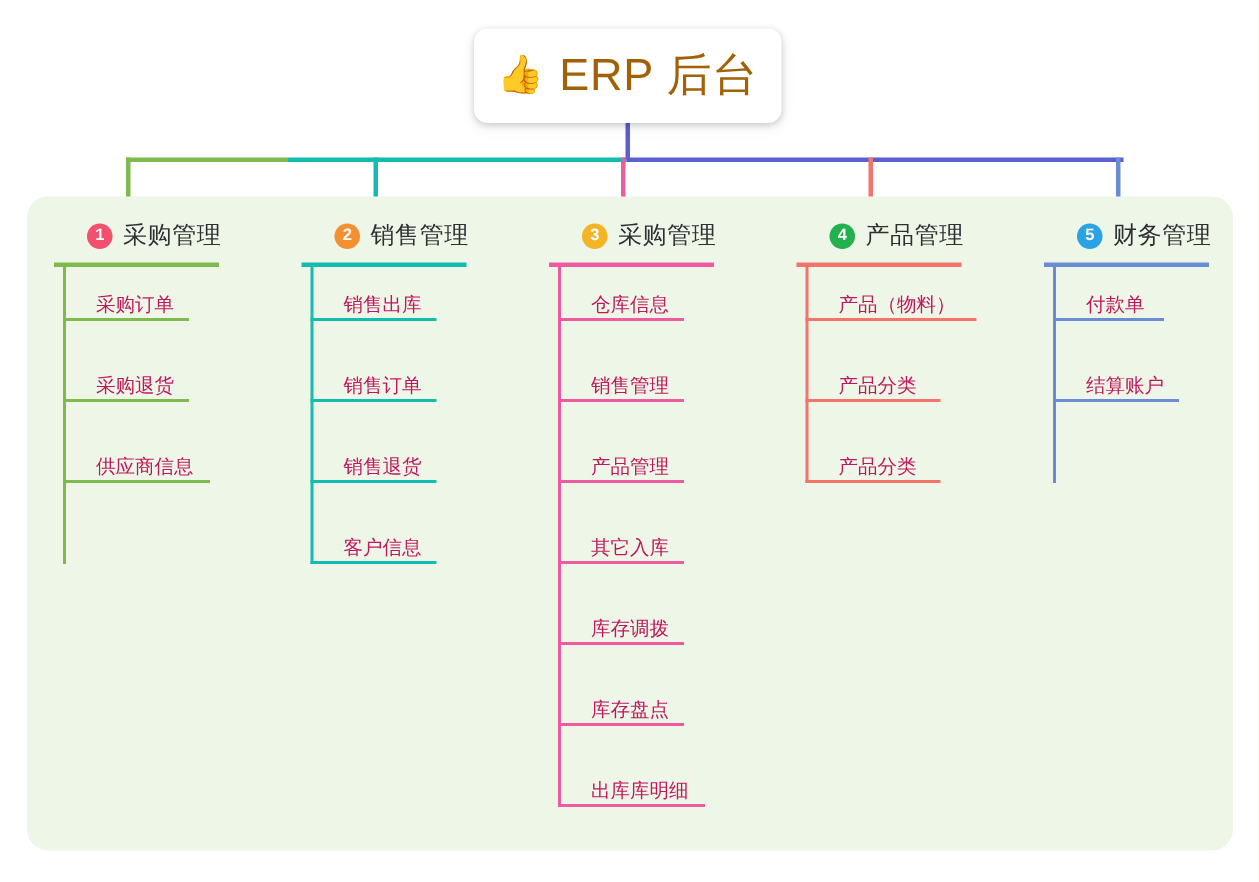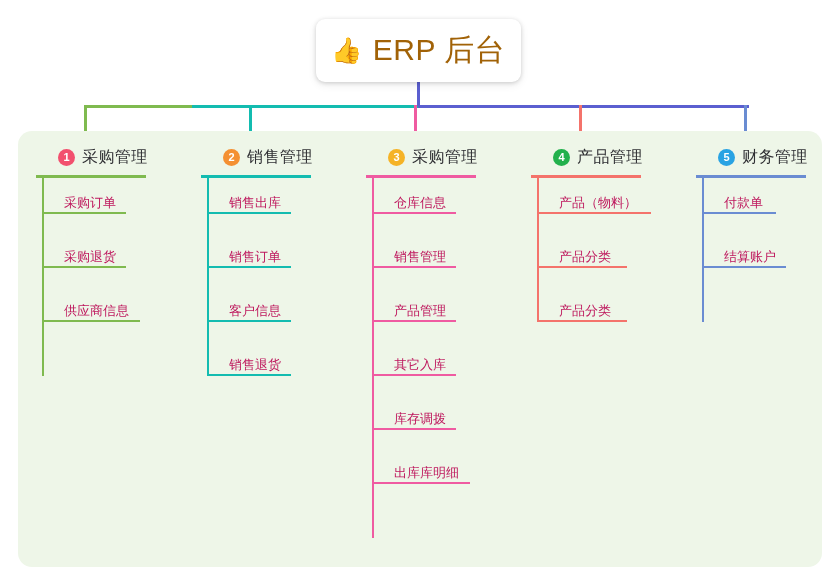--- a/index.html
+++ b/index.html
@@ -144,25 +144,25 @@
           <div class="spine" style="left: 6px; height: 198px; background: rgb(19, 188, 176);"></div>
           <div class="item">
             <span class="item-label">销售出库</span>
             <div class="item-rule" style="width: 84px; background: rgb(19, 188, 176);"></div>
           </div>
           <div class="item">
             <span class="item-label">销售订单</span>
             <div class="item-rule" style="width: 84px; background: rgb(19, 188, 176);"></div>
           </div>
           <div class="item">
+            <span class="item-label">销售退货</span>
+            <div class="item-rule" style="width: 84px; background: rgb(19, 188, 176);"></div>
+          </div>
+          <div class="item">
             <span class="item-label">客户信息</span>
-            <div class="item-rule" style="width: 84px; background: rgb(19, 188, 176);"></div>
-          </div>
-          <div class="item">
-            <span class="item-label">销售退货</span>
             <div class="item-rule" style="width: 84px; background: rgb(19, 188, 176);"></div>
           </div>
         </div>
       </div>
       <div class="col" style="left: 366px; top: 145px;">
         <div class="col-head">
           <span class="badge" style="background: rgb(245, 179, 38);">3</span>
           <span class="col-title">采购管理</span>
         </div>
         <div class="head-rule" style="width: 110px; background: rgb(239, 91, 161); margin-left: 0px;"></div>
@@ -182,20 +182,24 @@
           </div>
           <div class="item">
             <span class="item-label">其它入库</span>
             <div class="item-rule" style="width: 84px; background: rgb(239, 91, 161);"></div>
           </div>
           <div class="item">
             <span class="item-label">库存调拨</span>
             <div class="item-rule" style="width: 84px; background: rgb(239, 91, 161);"></div>
           </div>
           <div class="item">
+            <span class="item-label">库存盘点</span>
+            <div class="item-rule" style="width: 84px; background: rgb(239, 91, 161);"></div>
+          </div>
+          <div class="item">
             <span class="item-label">出库库明细</span>
             <div class="item-rule" style="width: 98px; background: rgb(239, 91, 161);"></div>
           </div>
         </div>
       </div>
       <div class="col" style="left: 531px; top: 145px;">
         <div class="col-head">
           <span class="badge" style="background: rgb(34, 177, 76);">4</span>
           <span class="col-title">产品管理</span>
         </div>

